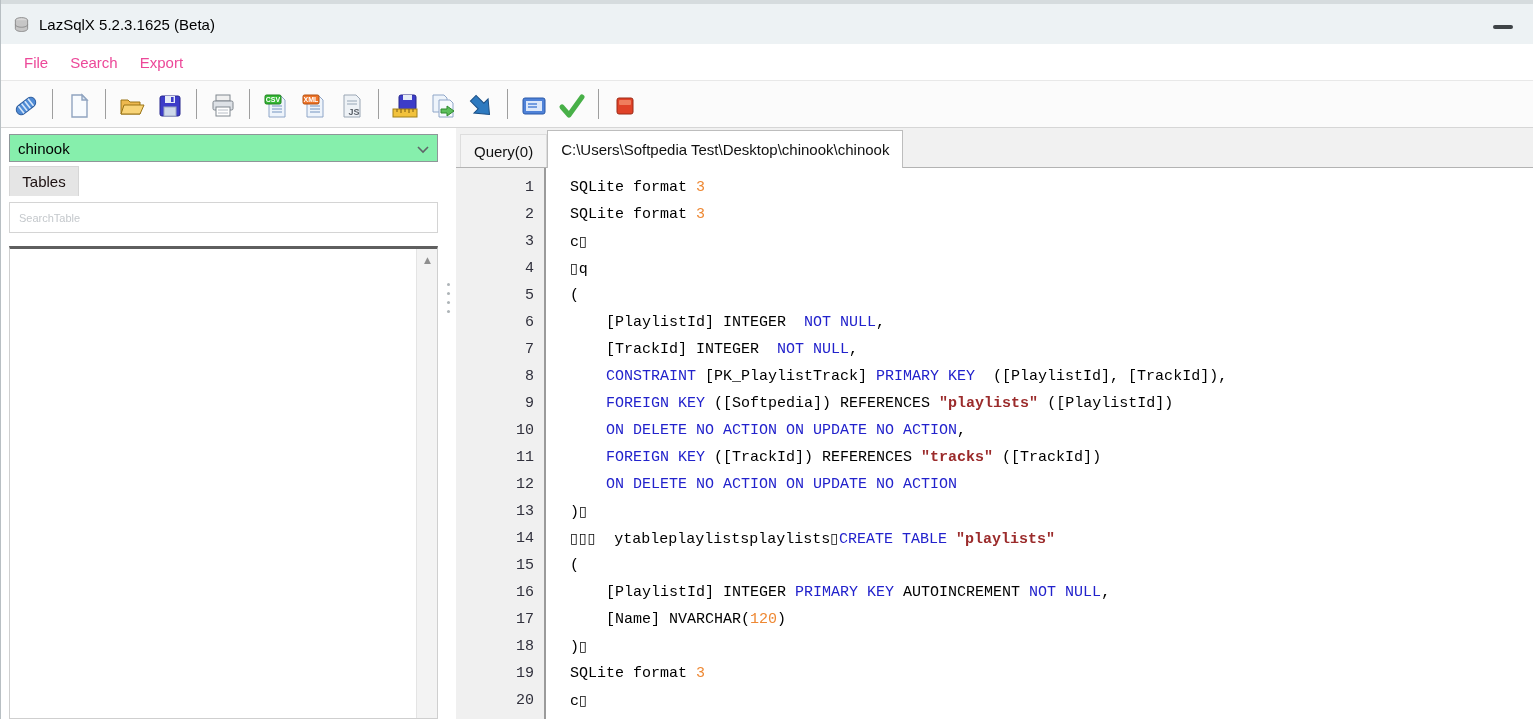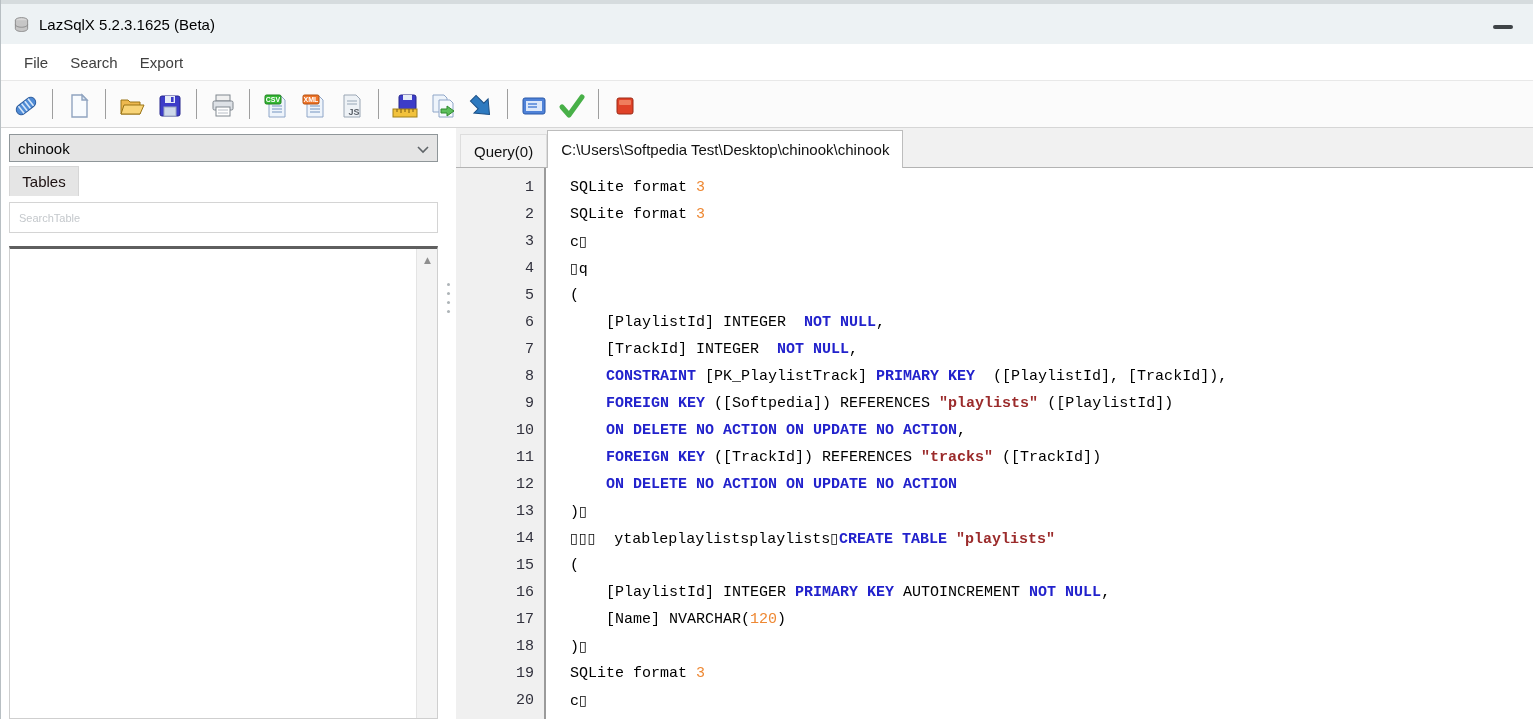--- a/index.html
+++ b/index.html
@@ -9,35 +9,35 @@
   
   .titlebar { height:44px; background:#edf2f4; border-top:4px solid #d6dcde; position:relative;
               display:flex; align-items:center; padding-left:12px; }
   .titlebar .app-icon { margin-right:9px; display:flex; }
   .titlebar .title { font-size:15px; color:#000; }
   .min-btn { position:absolute; right:20px; top:21px; width:20px; height:4px; background:#3f4447;
              border-radius:2px; cursor:pointer; }
 
   
   .menubar { height:36px; background:#fff; display:flex; align-items:center; padding-left:12px; }
-  .menu-item { font-size:15px; color:#404040; padding:4px 11px; cursor:default; }
+  .menu-item { font-size:15px; color:#ec4899; padding:4px 11px; cursor:default; }
 
   
   .toolbar { height:48px; background:#fbfbfb; border-top:1px solid #e8e8e8; border-bottom:1px solid #d6d6d6;
              display:flex; align-items:center; padding-left:6px; }
   .tb-icon { width:32px; height:32px; display:flex; align-items:flex-end; justify-content:center; margin:0 3px; }
   .tb-icon svg { width:28px; height:28px; }
   .tb-sep { width:1px; height:30px; background:#9e9e9e; margin:0 7px; }
 
   
   .main { display:flex; height:591px; }
 
   
   .left { width:440px; padding:6px 3px 0 8px; display:flex; flex-direction:column; }
-  .combo { height:28px; border:1px solid #8f9699; background:#e5e5e5; display:flex; align-items:center;
+  .combo { height:28px; border:1px solid #8f9699; background:#86efac; display:flex; align-items:center;
            padding:0 8px; font-size:15px; color:#000; justify-content:space-between; }
   .tab-tables { margin-top:4px; width:70px; height:30px; background:#e5e5e5; border:1px solid #d6d6d6;
                 border-bottom:none; display:flex; align-items:center; justify-content:center;
                 font-size:15px; color:#1c1010; }
   .search { margin-top:6px; height:31px; border:1px solid #d4d4d4; font-size:11px; padding:0 9px;
             color:#333; width:100%; outline:none; font-family:"Liberation Sans",sans-serif; }
   .search::placeholder { color:#c4c8cc; }
   .listbox { margin-top:13px; flex:1; background:#fff; border:1px solid #cfcfcf; border-top:3px solid #5f5f5f;
              position:relative; }
   .list-scroll { position:absolute; top:0; right:0; bottom:0; width:21px; background:#f3f3f3;
@@ -62,21 +62,21 @@
   
   .editor { flex:1; background:#fff; position:relative; overflow:hidden; cursor:text; }
   .gutter-bg { position:absolute; left:0; top:0; bottom:0; width:90px; background:#f0f0f0;
                border-right:2px solid #9b9b9b; }
   .code-rows { position:relative; padding-top:6px; }
   .code-row { display:flex; height:27px; line-height:27px;
               font-family:"Liberation Mono","DejaVu Sans",monospace; font-size:15px; }
   .lnum { width:90px; flex:none; text-align:right; padding-right:12px; color:#30303c; }
   .ltext { padding-left:24px; white-space:pre; }
   .tok-d { color:var(--c-default); }
-  .tok-k { color:var(--c-keyword); font-weight:bold;margin-top:28px; }
+  .tok-k { color:var(--c-keyword); font-weight:normal;margin-top:28px; }
   .tok-s { color:var(--c-string); font-weight:bold; }
   .tok-n { color:var(--c-number); }
   .tok-ctl { color:#000; font-family:"DejaVu Sans",sans-serif; font-size:14px; letter-spacing:1px; }
 </style>
 </head>
 <body>
 
 <div class="titlebar">
   <span class="app-icon">
     <svg viewBox="0 0 18 18" width="17" height="17">

